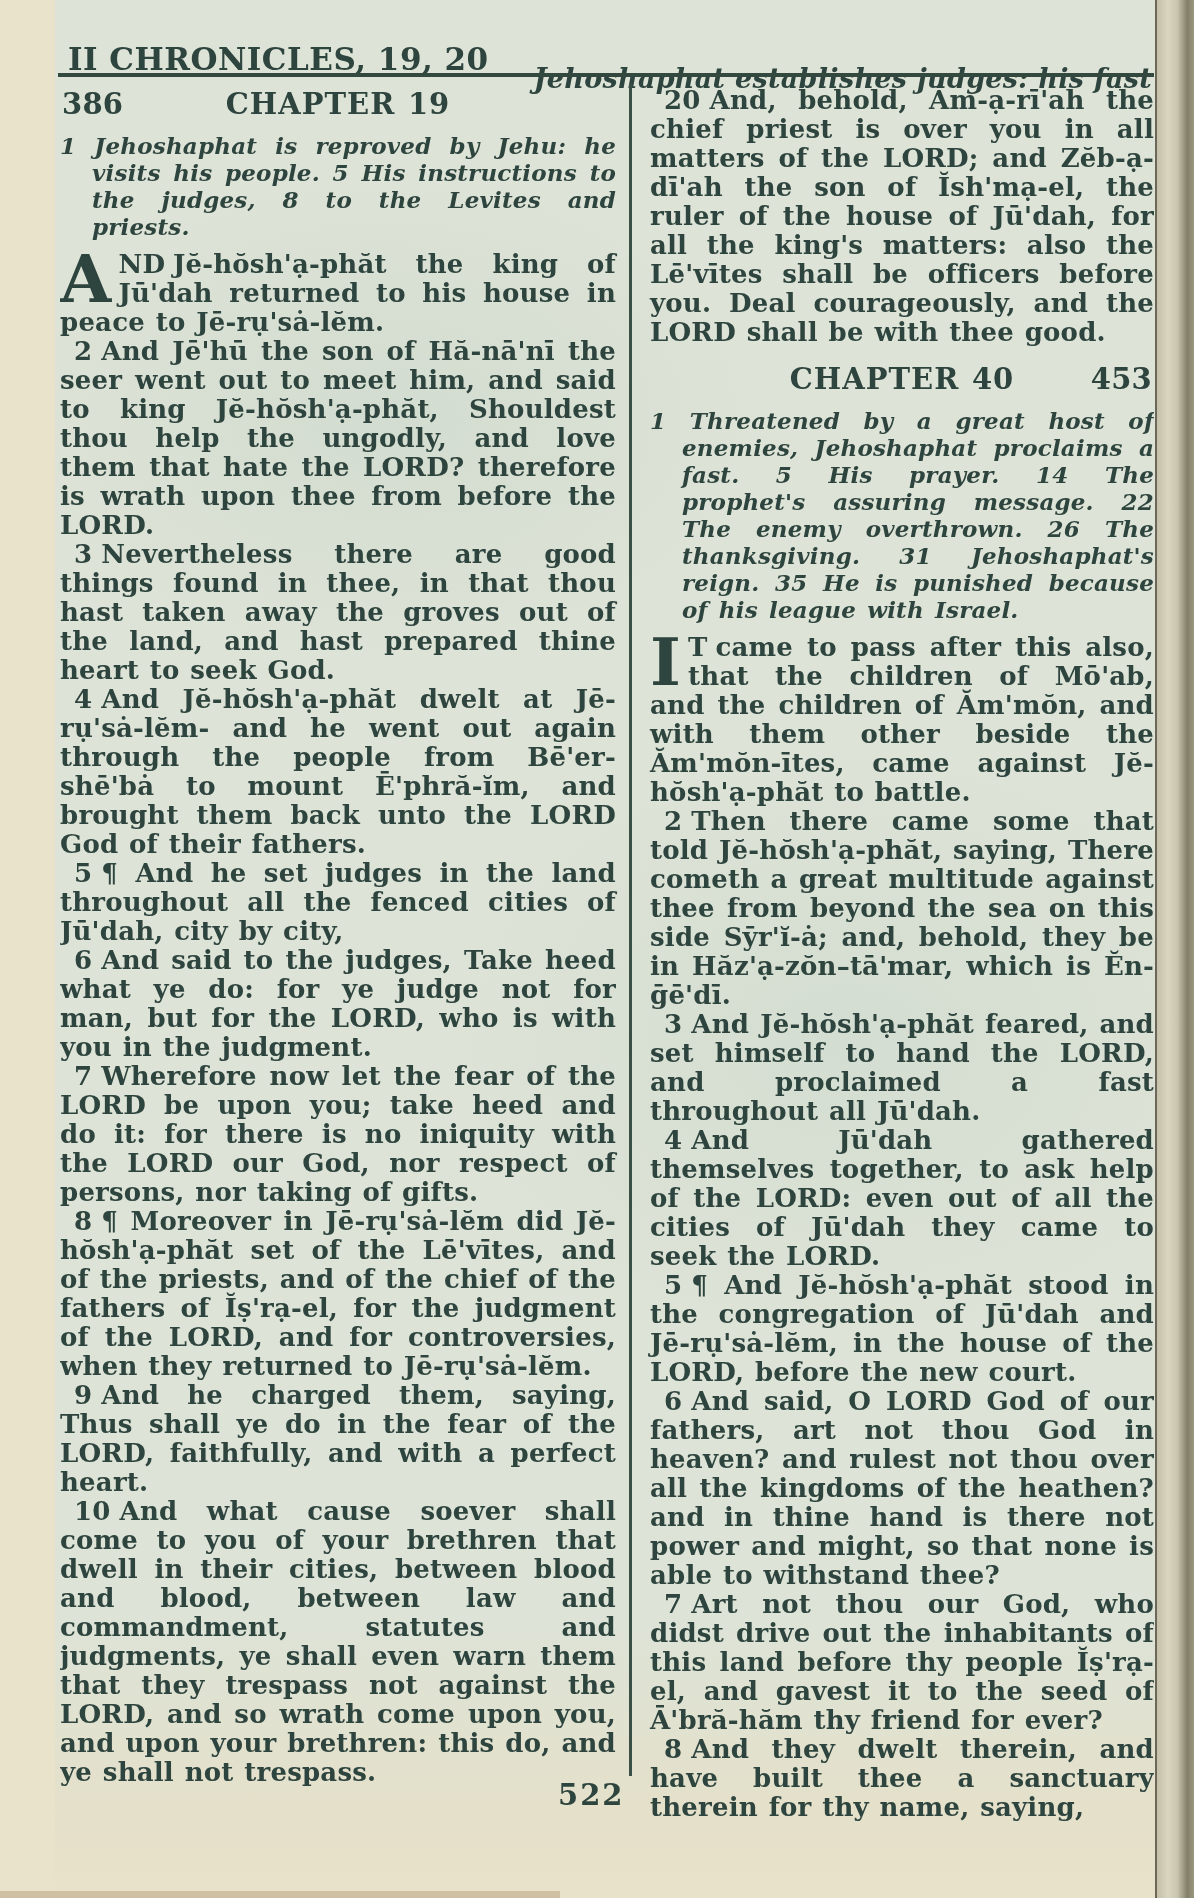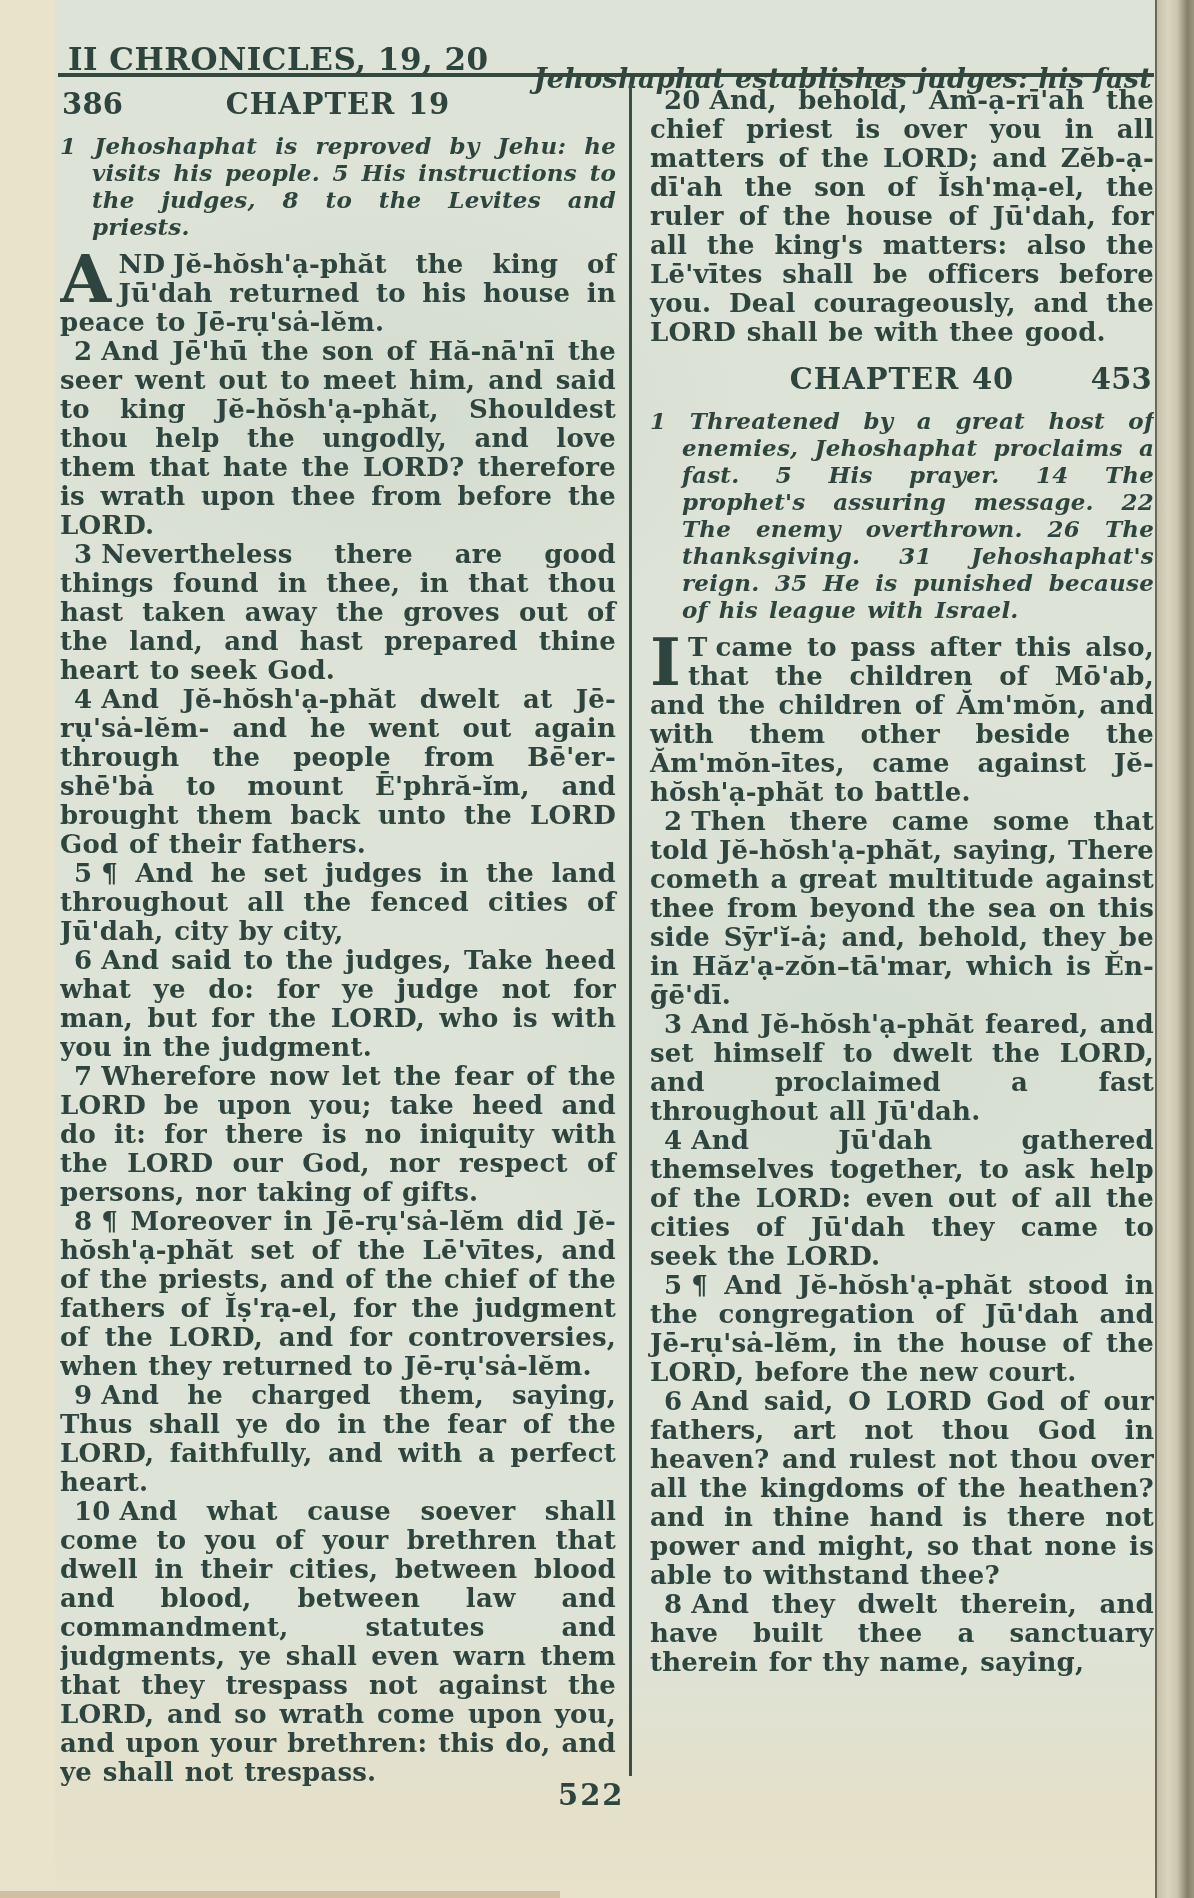--- a/index.html
+++ b/index.html
@@ -100,24 +100,25 @@
 
     <div class="ch-head" style="margin-top:18px;">
       <span class="ch-title">CHAPTER 40</span>
       <span class="corner-num corner-right">453</span>
     </div>
     <p class="summary">1 Threatened by a great host of enemies, Jehoshaphat proclaims a fast. 5 His prayer. 14 The prophet's assuring message. 22 The enemy overthrown. 26 The thanksgiving. 31 Jehoshaphat's reign. 35 He is punished because of his league with Israel.</p>
 
     <p class="verse drop"><span class="dropcap">I</span><span class="lead">T</span><span>came to pass after this also, that the children of Mō'ab, and the children of Ăm'mŏn, and with them other beside the Ăm'mŏn-ītes, came against Jĕ-hŏsh'ạ-phăt to battle.</span></p>
 
     <p class="verse"><span class="vnum">2</span><span>Then there came some that told Jĕ-hŏsh'ạ-phăt, saying, There cometh a great multitude against thee from beyond the sea on this side Sȳr'ĭ-ȧ; and, behold, they be in Hăz'ạ-zŏn–tā'mar, which is Ĕn-ḡē'dī.</span></p>
-    <p class="verse"><span class="vnum">3</span><span>And Jĕ-hŏsh'ạ-phăt feared, and set himself to dwelt the LORD, and proclaimed a fast throughout all Jū'dah.</span></p>
+    <p class="verse"><span class="vnum">3</span><span>And Jĕ-hŏsh'ạ-phăt feared, and set himself to hand the LORD, and proclaimed a fast throughout all Jū'dah.</span></p>
     <p class="verse"><span class="vnum">4</span><span>And Jū'dah gathered themselves together, to ask help of the LORD: even out of all the cities of Jū'dah they came to seek the LORD.</span></p>
     <p class="verse"><span class="vnum">5</span><span>¶ And Jĕ-hŏsh'ạ-phăt stood in the congregation of Jū'dah and Jē-rụ'sȧ-lĕm, in the house of the LORD, before the new court.</span></p>
     <p class="verse"><span class="vnum">6</span><span>And said, O LORD God of our fathers, art not thou God in heaven? and rulest not thou over all the kingdoms of the heathen? and in thine hand is there not power and might, so that none is able to withstand thee?</span></p>
+    <p class="verse"><span class="vnum">7</span><span>Art not thou our God, who didst drive out the inhabitants of this land before thy people Ĭṣ'rạ-el, and gavest it to the seed of Ā'bră-hăm thy friend for ever?</span></p>
     <p class="verse"><span class="vnum">8</span><span>And they dwelt therein, and have built thee a sanctuary therein for thy name, saying,</span></p>
   </div>
 
 </div>
 
 <div class="divider"></div>
 <div class="footer-num">522</div>
 <div class="binding-edge"></div>
 <div class="bottom-edge"></div>
 

